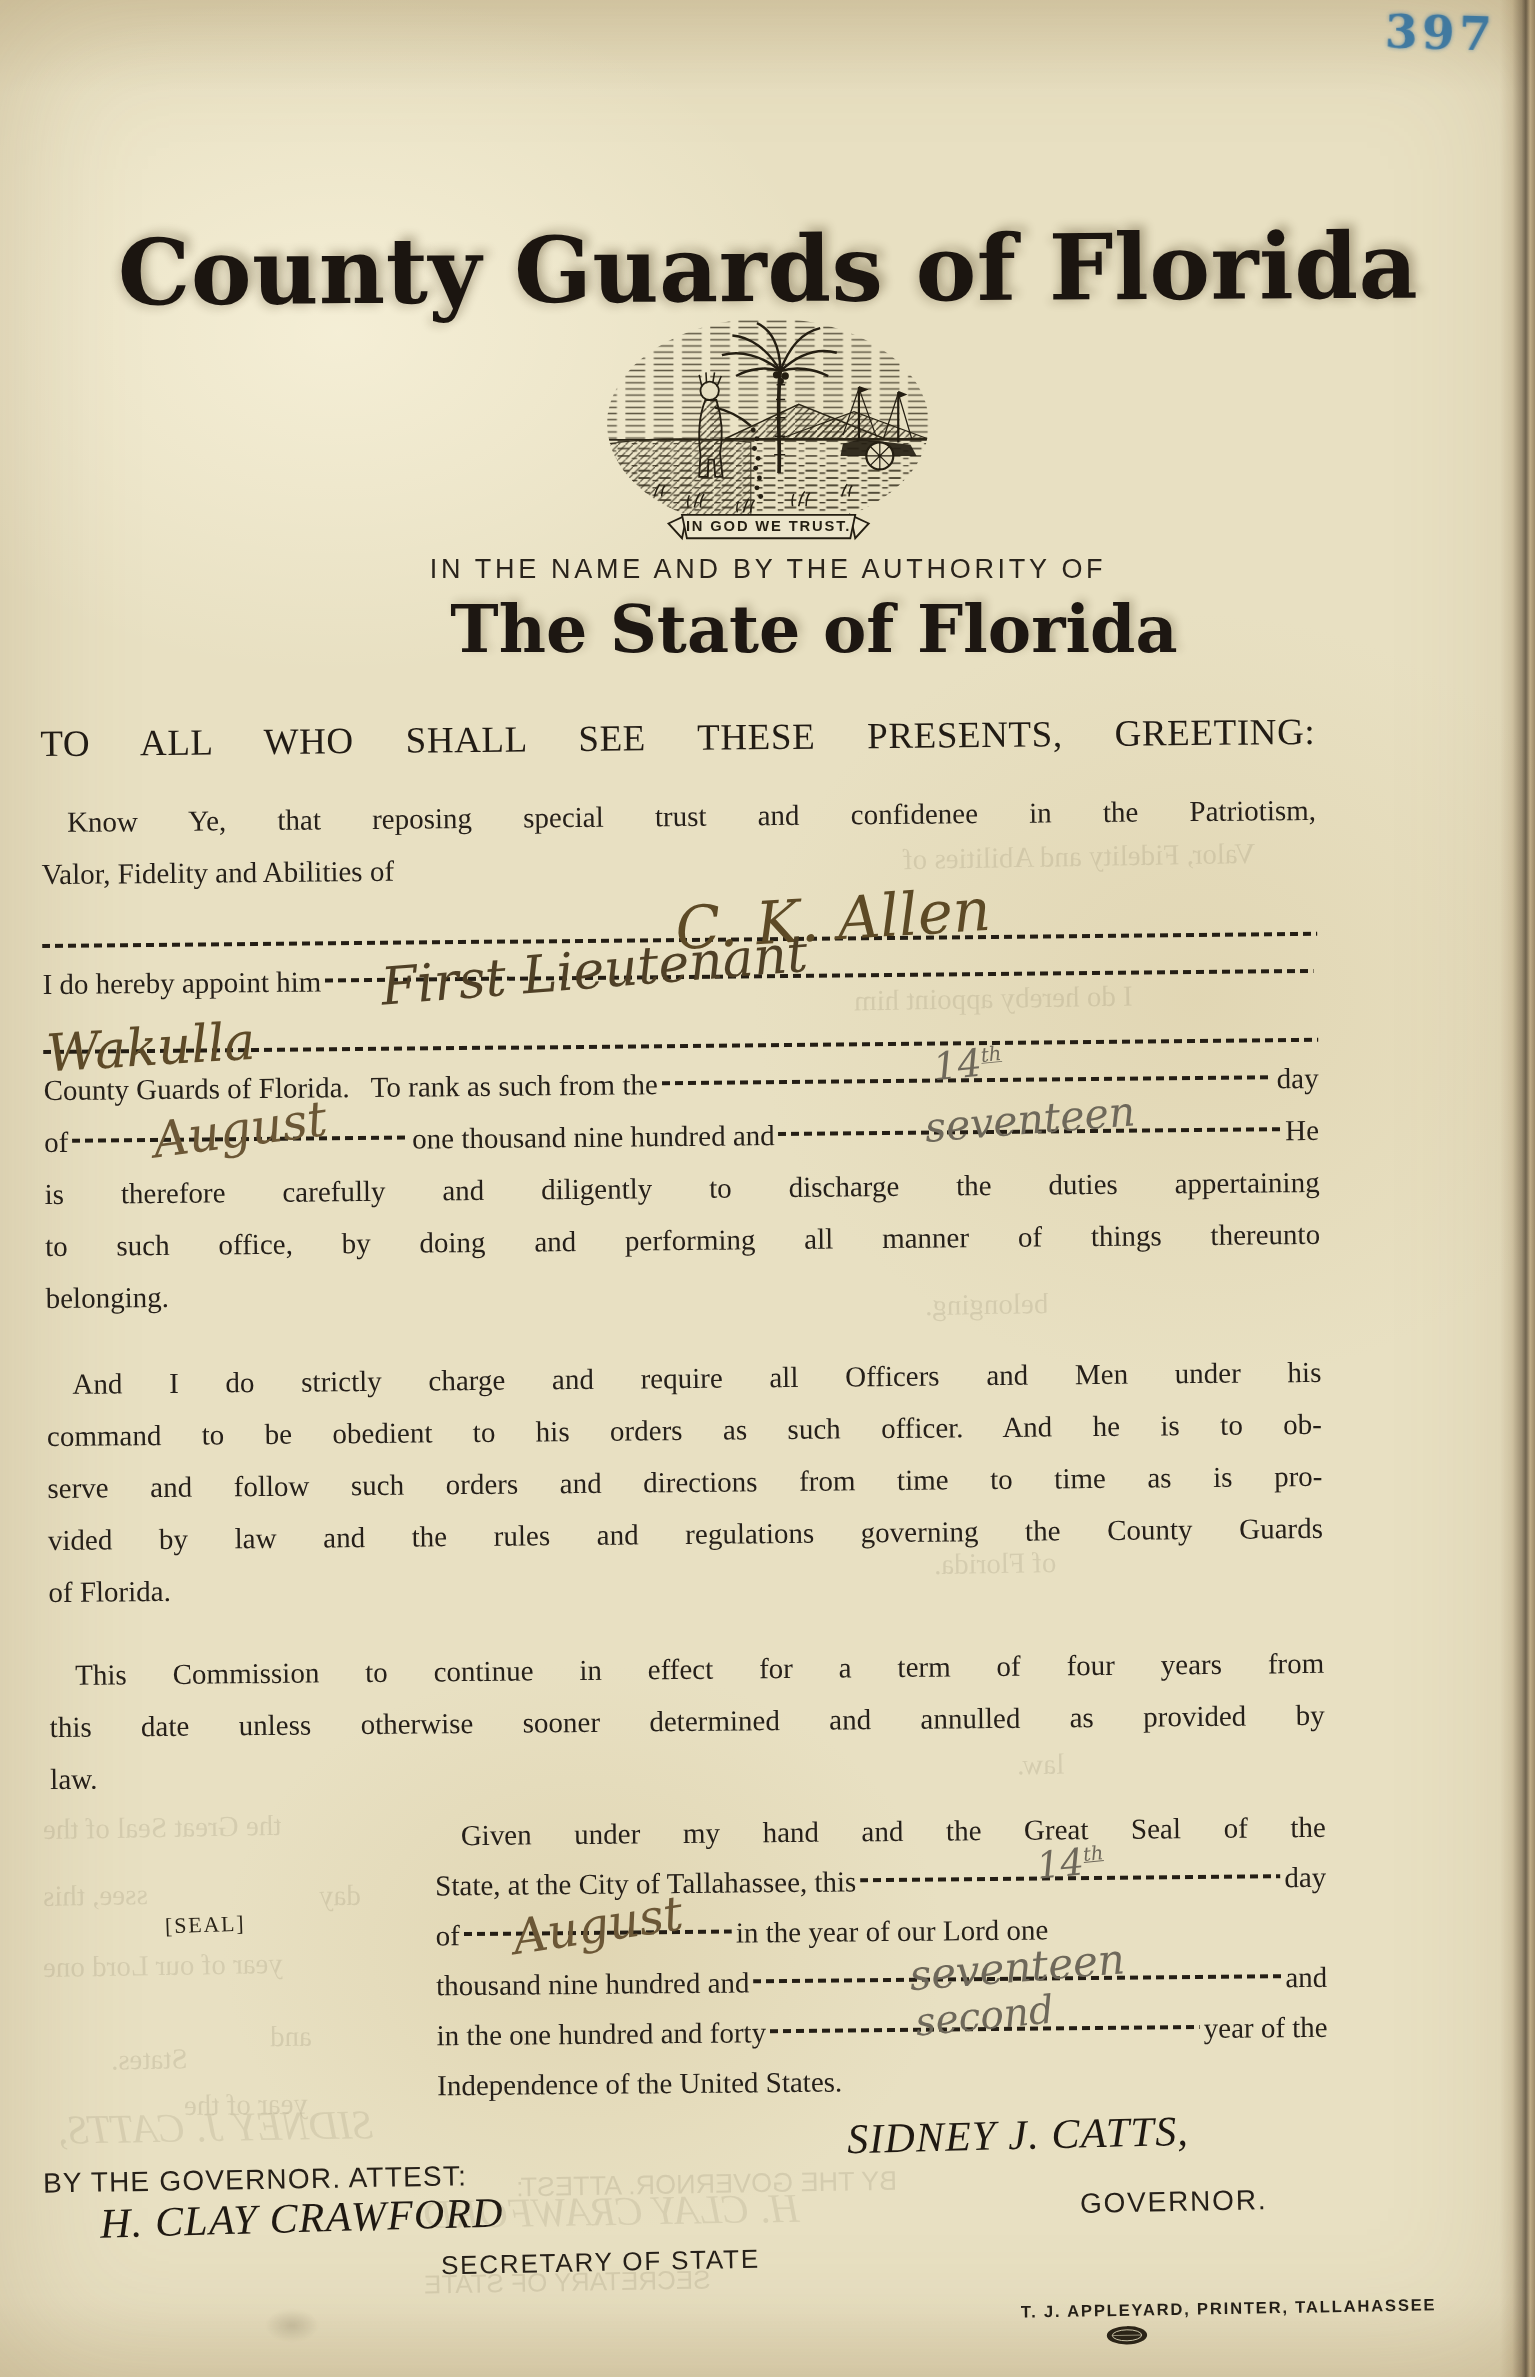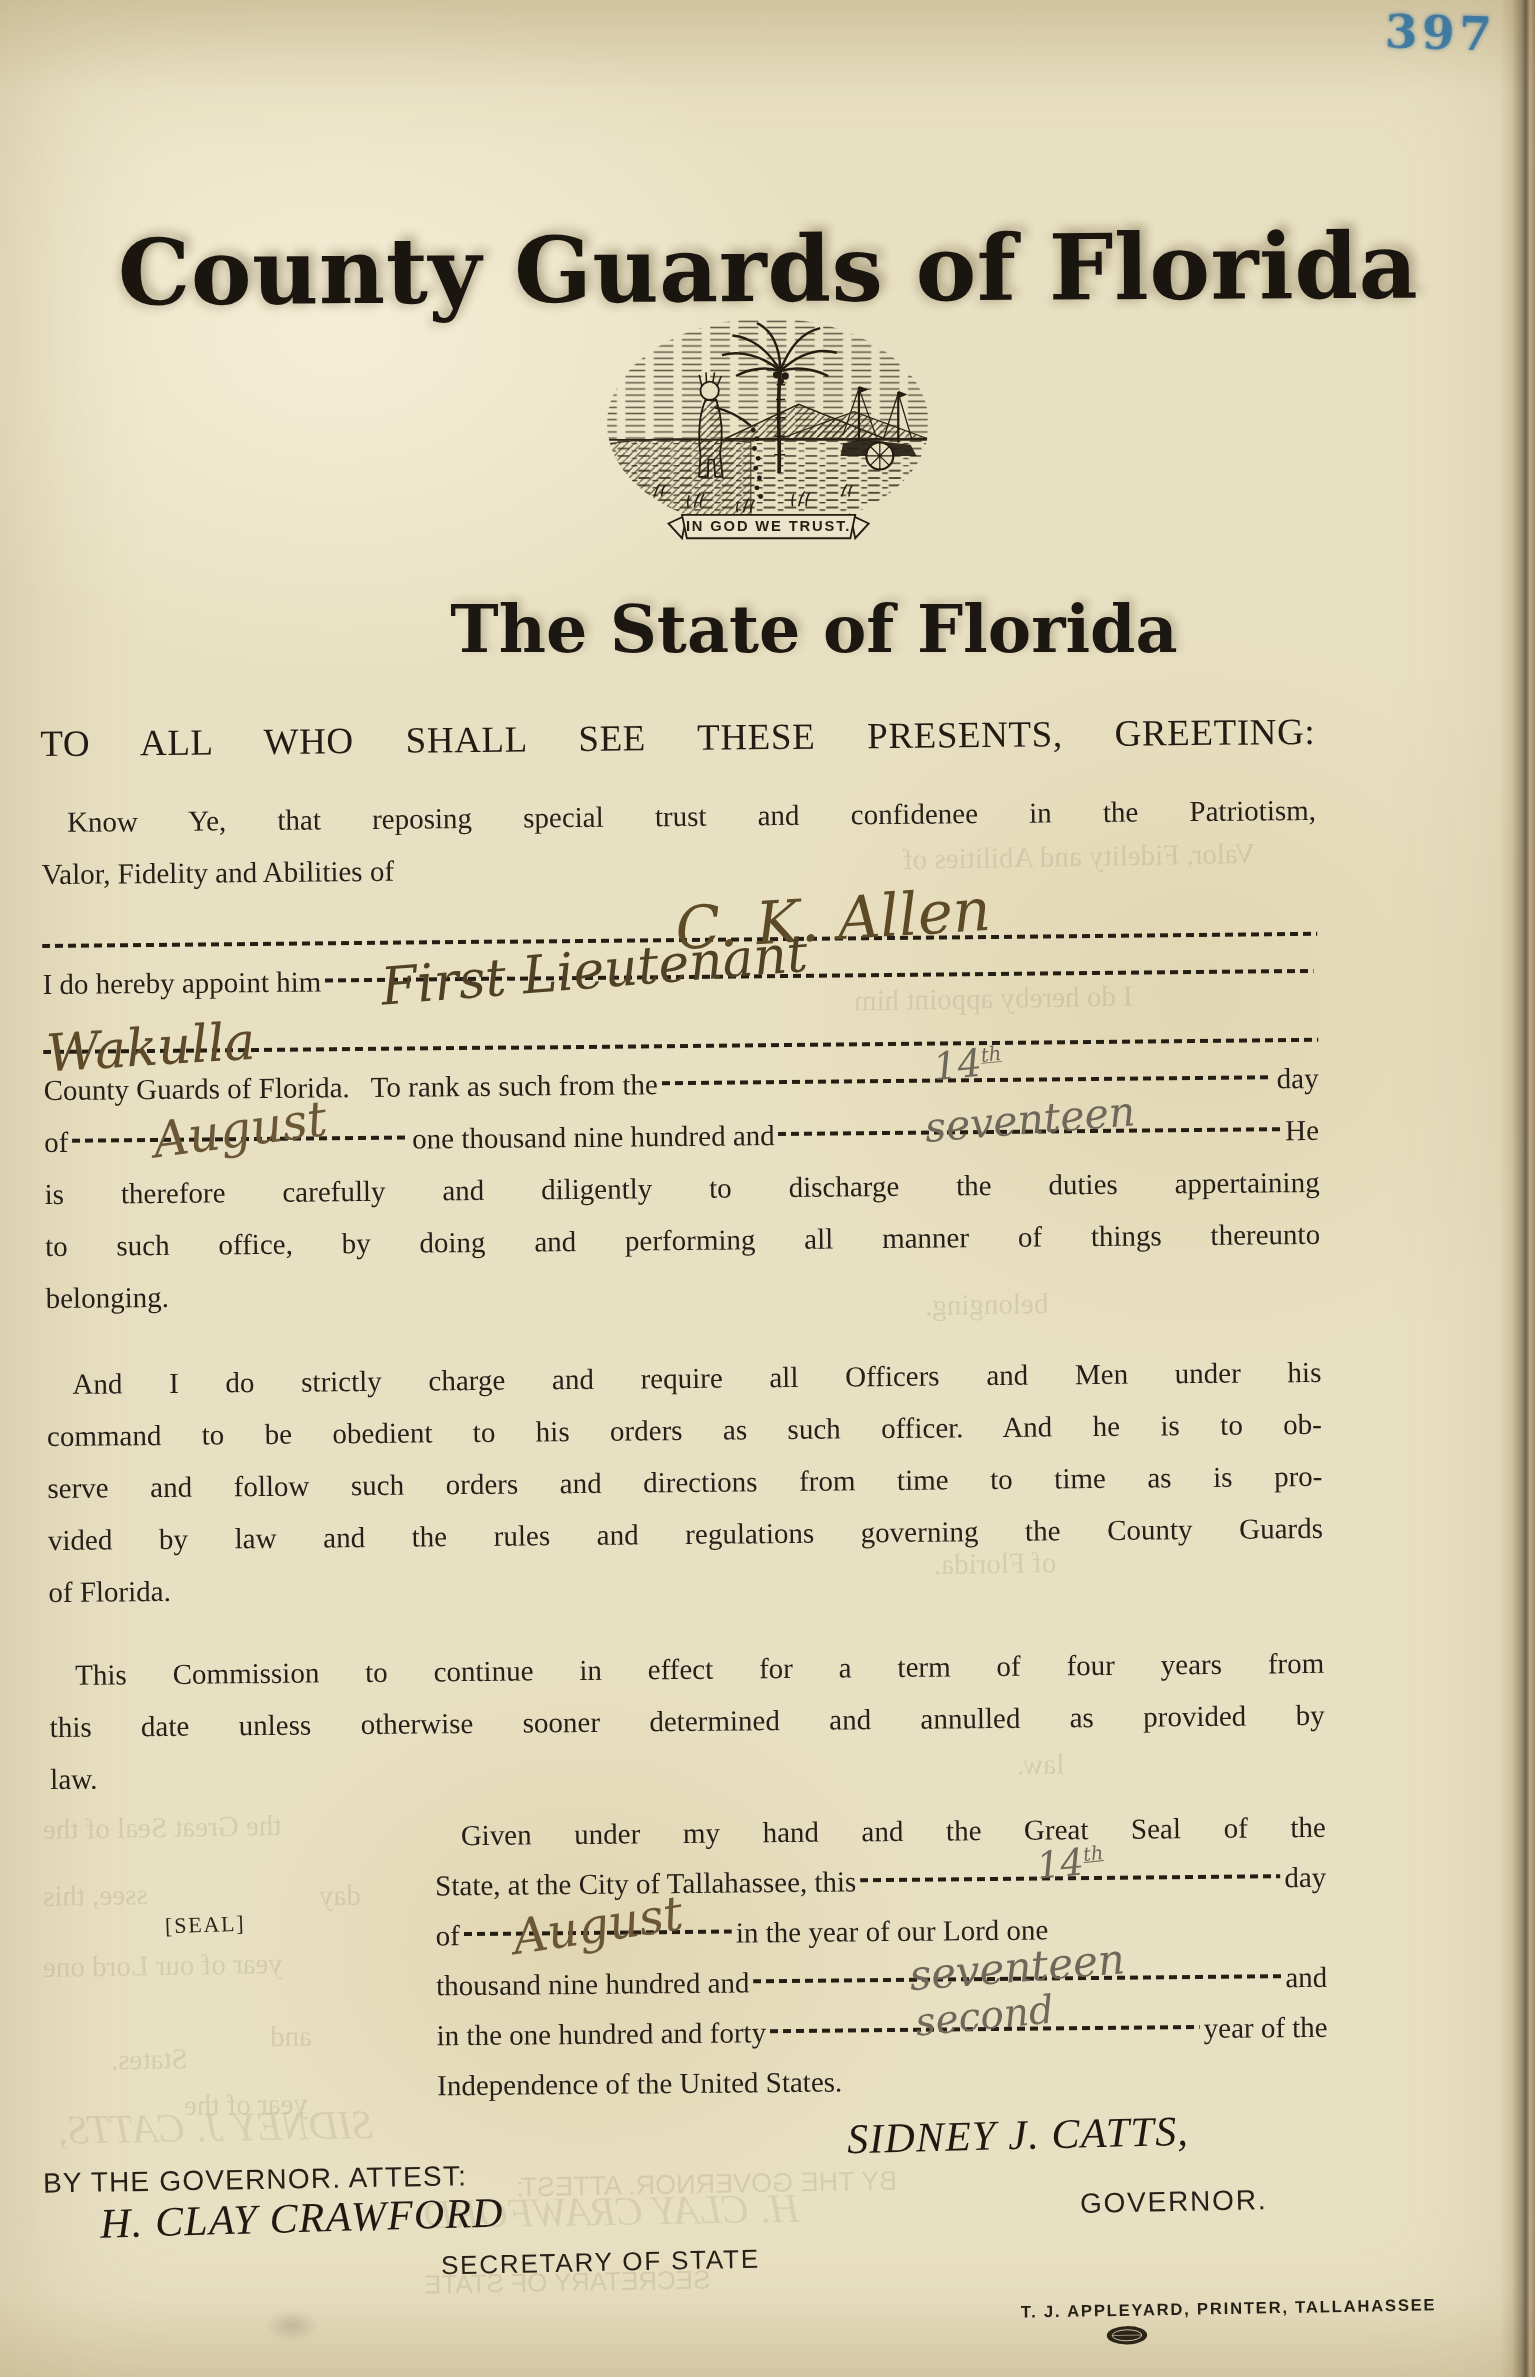--- a/index.html
+++ b/index.html
@@ -213,20 +213,21 @@
 
       <g>
         <path d="M118 344 L148 330 L140 368 Z" fill="#ece5cb" stroke="#241e12" stroke-width="3"></path>
         <path d="M444 344 L414 330 L422 368 Z" fill="#ece5cb" stroke="#241e12" stroke-width="3"></path>
         <path d="M140 330 L422 330 L414 368 L148 368 Z" fill="#ece5cb" stroke="#241e12" stroke-width="3"></path>
         <text x="281" y="357" text-anchor="middle" font-size="24" letter-spacing="3" fill="#241e12" style="font-family:'Liberation Sans',sans-serif;font-weight:bold">IN GOD WE TRUST.</text>
       </g>
     </svg>
   </div>
 
+  <div class="authority">IN THE NAME AND BY THE AUTHORITY OF</div>
   <div class="state-name">The State of Florida</div>
 
   <div class="doc">
 
     <div class="salutation">TO ALL WHO SHALL SEE THESE PRESENTS, GREETING:</div>
     <div style="height:26px"></div>
 
     <div class="line j ind">Know Ye, that reposing special trust and confidenee in the Patriotism,</div>
     <div class="line last">Valor, Fidelity and Abilities of</div>
 

